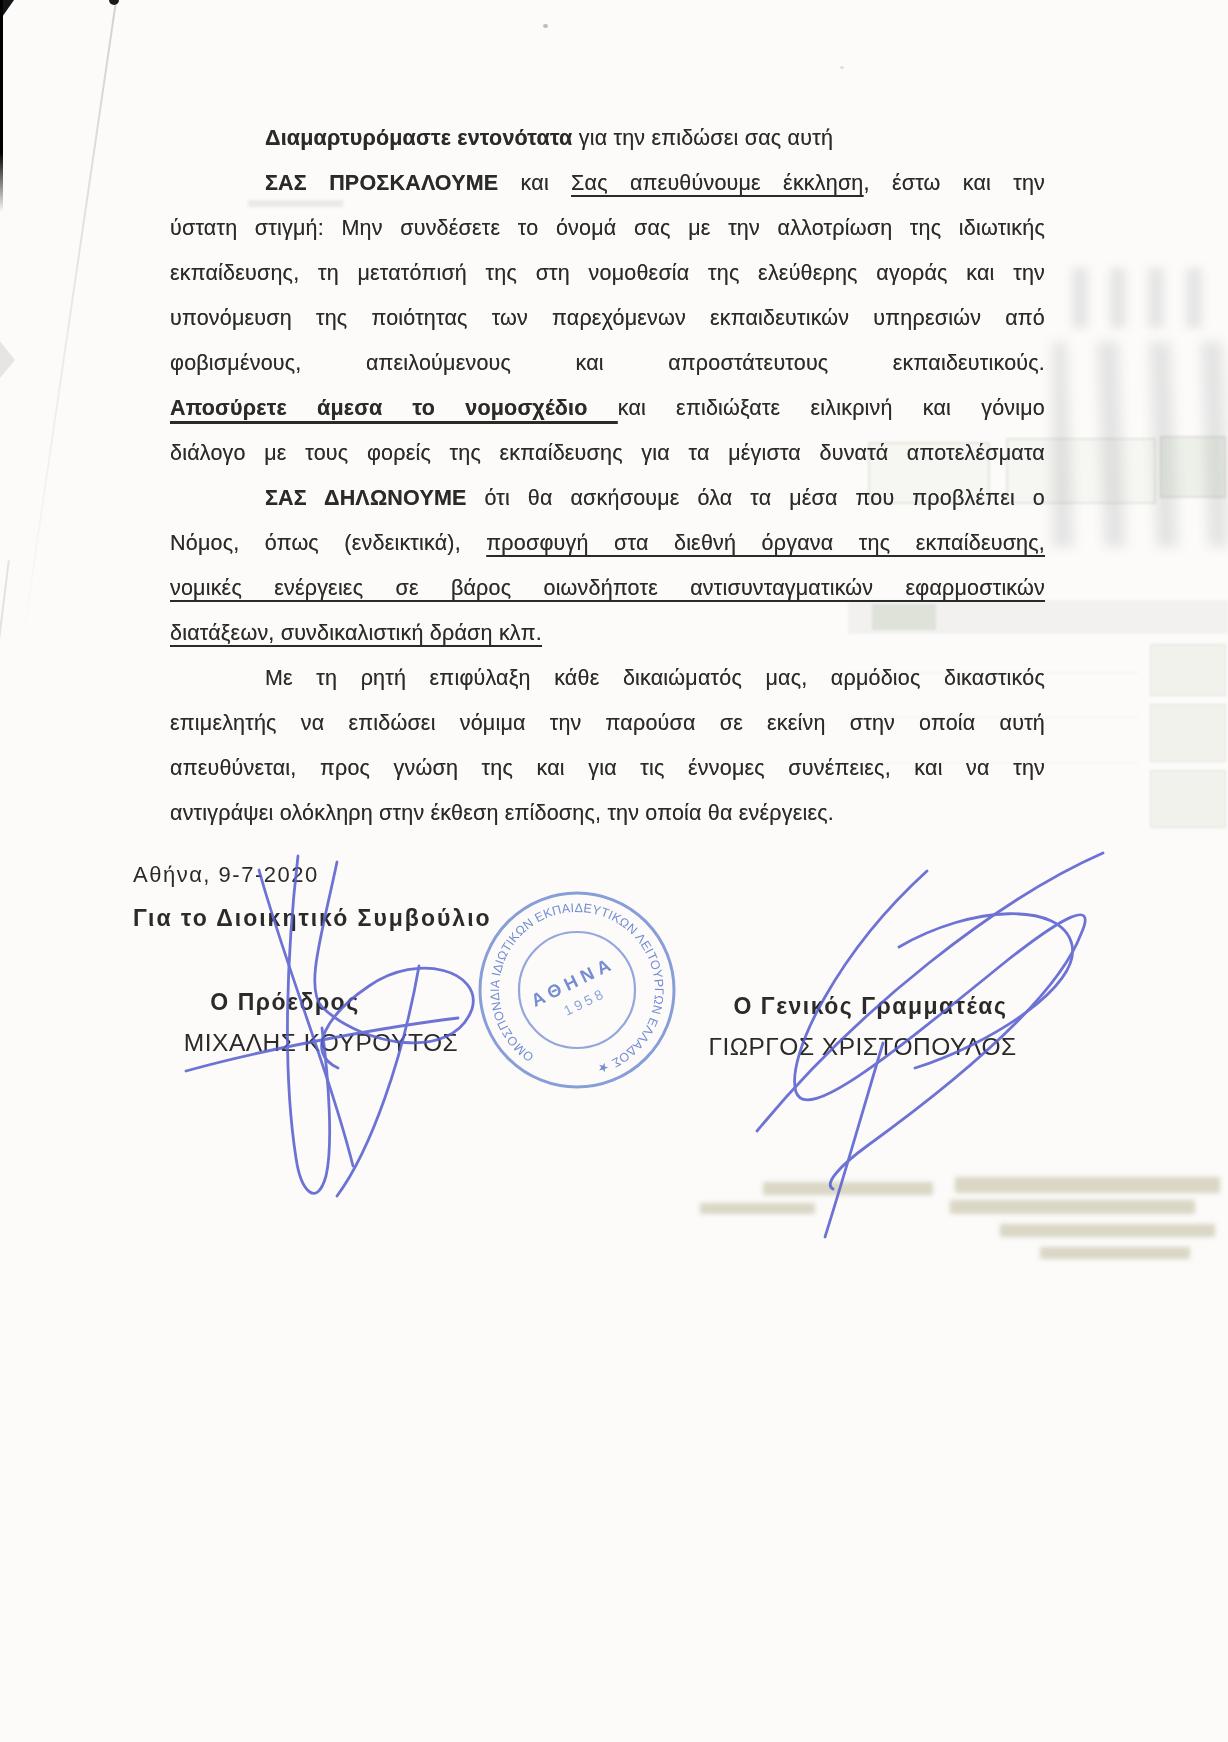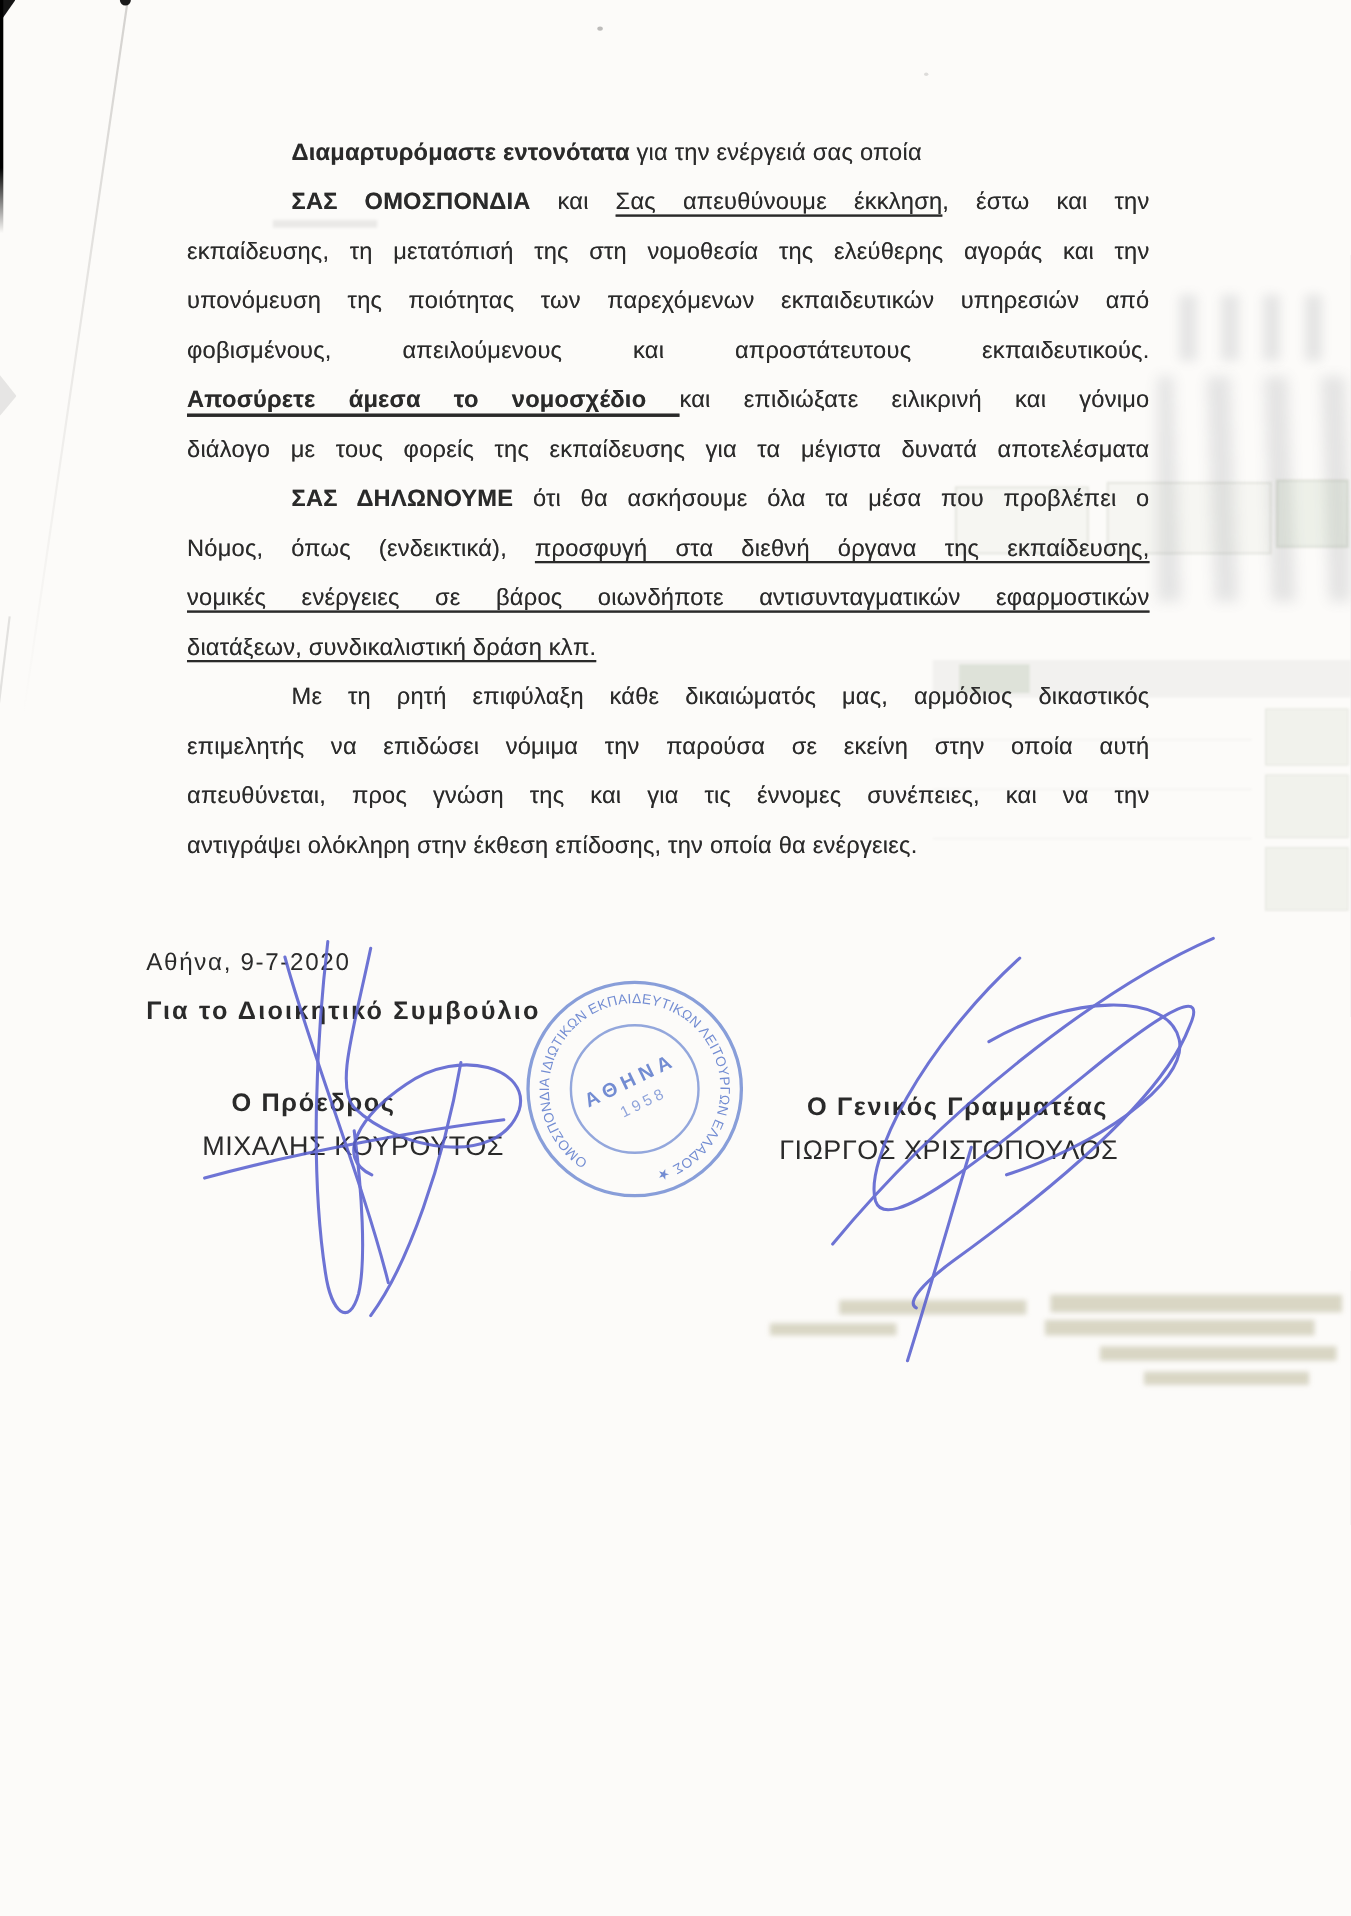--- a/index.html
+++ b/index.html
@@ -102,22 +102,23 @@
       <div class="bt-l3"></div>
   </div>
   <div class="artifact olive ol1"></div>
   <div class="artifact olive ol2"></div>
   <div class="artifact olive ol3"></div>
   <div class="artifact olive ol4"></div>
   <div class="artifact olive ol5"></div>
   <div class="artifact olive ol6"></div>
 
   <div class="body-text">
-      <div class="line left indent"><span class="s-b">Διαμαρτυρόμαστε εντονότατα</span><span class="s-r"> για την ενέργειά σας οποία</span></div>
-      <div class="line justify indent"><span class="s-b">ΣΑΣ ΟΜΟΣΠΟΝΔΙΑ</span><span class="s-r"> και </span><span class="s-u">Σας απευθύνουμε έκκληση</span><span class="s-r">, έστω και την</span></div>
+      <div class="line left indent"><span class="s-b">Διαμαρτυρόμαστε εντονότατα</span><span class="s-r"> για την επιδώσει σας αυτή</span></div>
+      <div class="line justify indent"><span class="s-b">ΣΑΣ ΠΡΟΣΚΑΛΟΥΜΕ</span><span class="s-r"> και </span><span class="s-u">Σας απευθύνουμε έκκληση</span><span class="s-r">, έστω και την</span></div>
+      <div class="line justify"><span class="s-r">ύστατη στιγμή: Μην συνδέσετε το όνομά σας με την αλλοτρίωση της ιδιωτικής</span></div>
       <div class="line justify"><span class="s-r">εκπαίδευσης, τη μετατόπισή της στη νομοθεσία της ελεύθερης αγοράς και την</span></div>
       <div class="line justify"><span class="s-r">υπονόμευση της ποιότητας των παρεχόμενων εκπαιδευτικών υπηρεσιών από</span></div>
       <div class="line justify"><span class="s-r">φοβισμένους, απειλούμενους και απροστάτευτους εκπαιδευτικούς.</span></div>
       <div class="line justify"><span class="s-bu">Αποσύρετε άμεσα το νομοσχέδιο </span><span class="s-r">και επιδιώξατε ειλικρινή και γόνιμο</span></div>
       <div class="line justify"><span class="s-r">διάλογο με τους φορείς της εκπαίδευσης για τα μέγιστα δυνατά αποτελέσματα</span></div>
       <div class="line justify indent"><span class="s-b">ΣΑΣ ΔΗΛΩΝΟΥΜΕ</span><span class="s-r"> ότι θα ασκήσουμε όλα τα μέσα που προβλέπει ο</span></div>
       <div class="line justify"><span class="s-r">Νόμος, όπως (ενδεικτικά), </span><span class="s-u">προσφυγή στα διεθνή όργανα της εκπαίδευσης,</span></div>
       <div class="line justify"><span class="s-u">νομικές ενέργειες σε βάρος οιωνδήποτε αντισυνταγματικών εφαρμοστικών</span></div>
       <div class="line left"><span class="s-u">διατάξεων, συνδικαλιστική δράση κλπ.</span></div>
       <div class="line justify indent"><span class="s-r">Με τη ρητή επιφύλαξη κάθε δικαιώματός μας, αρμόδιος δικαστικός</span></div>

